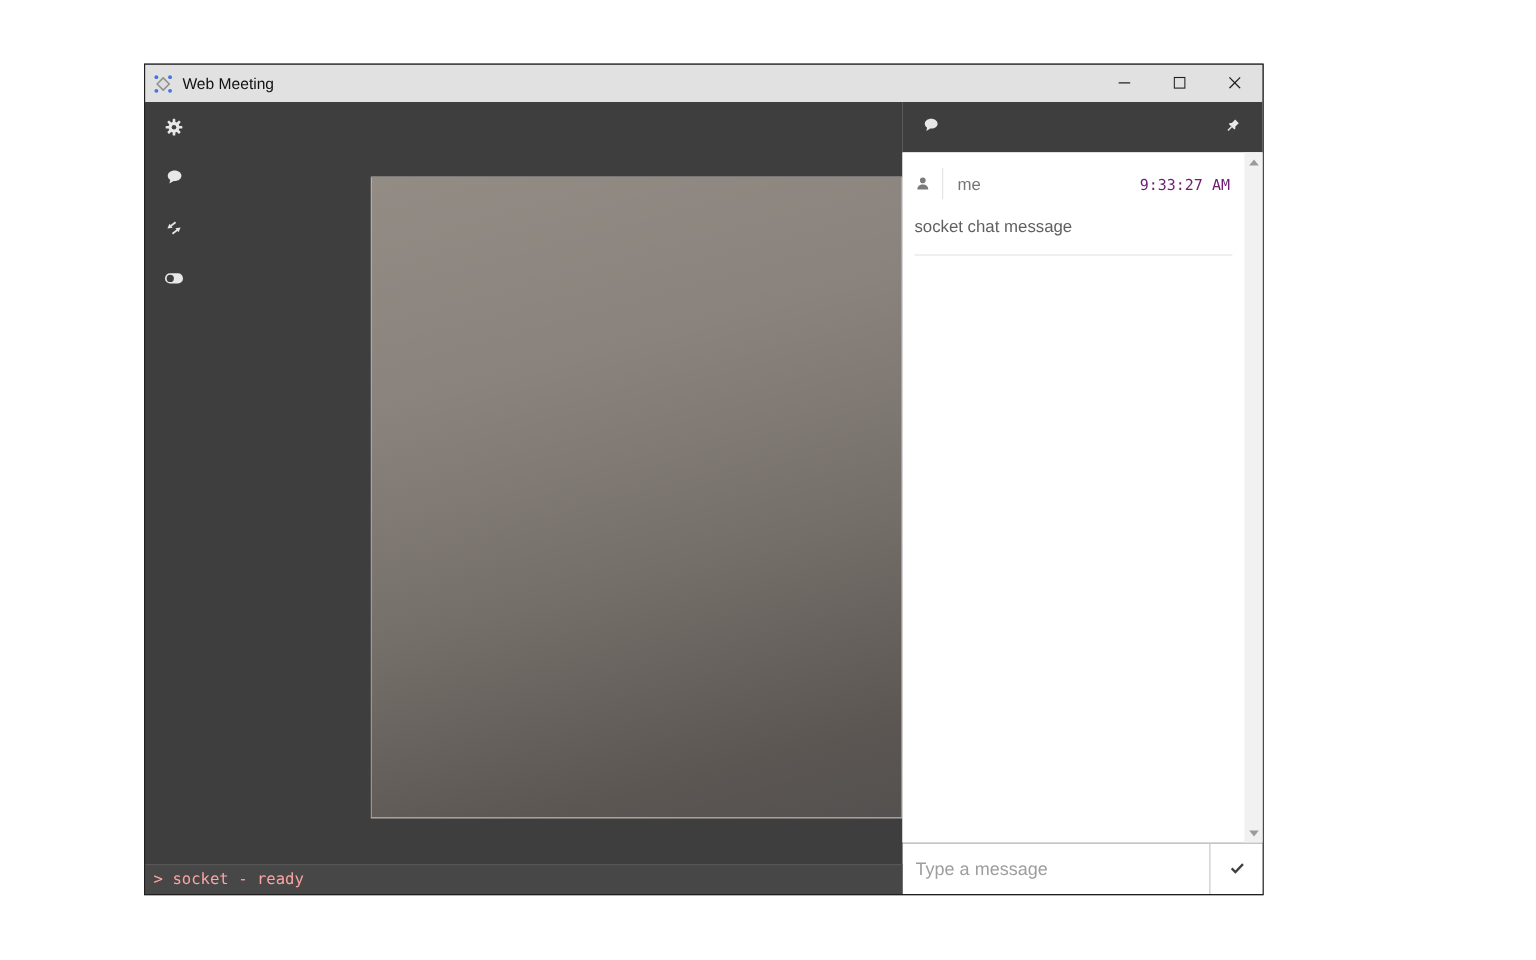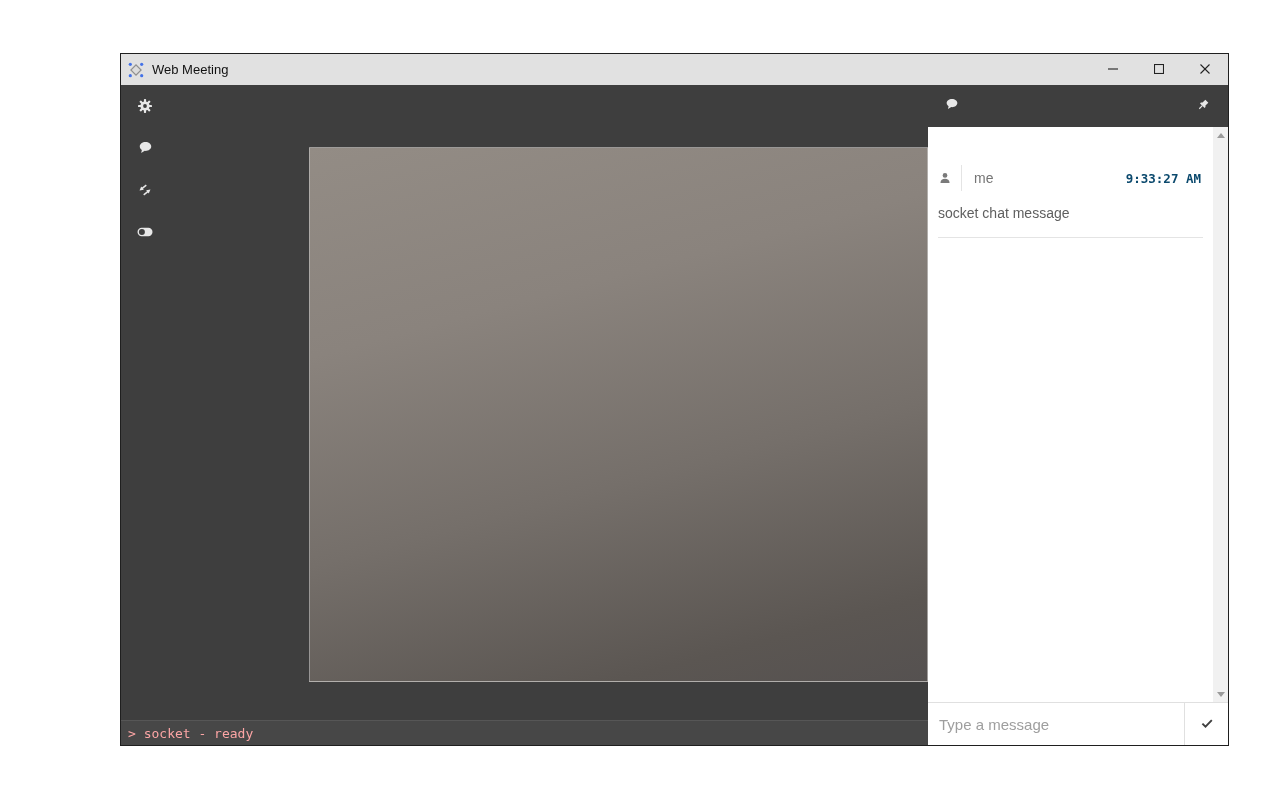--- a/index.html
+++ b/index.html
@@ -1,20 +1,20 @@
 <!DOCTYPE html>
 <html><head>
 <meta charset="utf-8">
 <style>
   * { margin: 0; padding: 0; box-sizing: border-box; }
   html, body { width: 1280px; height: 800px; background: #ffffff; overflow: hidden;
     font-family: "Liberation Sans", sans-serif; }
 
   .app-window {
-    position: absolute; left: 120px; top: 53px; width: 1109px; height: 693px;
+    position: absolute; left: 120px; top: 53px; width: 933px; height: 693px;
     border: 1px solid #1f1f1f; background: #3e3e3e;
     display: flex; flex-direction: column;
   }
 
   
   .title-bar {
     height: 31px; flex: 0 0 31px; background: #e1e1e1;
     display: flex; align-items: center; padding-left: 7px;
   }
   .app-icon { width: 16px; height: 16px; margin-right: 8px; display: flex; }
@@ -50,27 +50,27 @@
 
   
   .chat-panel { flex: 0 0 300px; width: 300px; display: flex; flex-direction: column;
     background: #ffffff; }
   .chat-header { height: 42px; flex: 0 0 42px; background: #3e3e3e;
     display: flex; align-items: center; justify-content: space-between; padding: 0 17px; }
 
   .chat-messages { flex: 1; position: relative; background: #ffffff; min-height: 0; }
   .messages-scroll { position: absolute; inset: 0 15px 0 0; overflow: hidden; }
 
-  .message { padding: 13px 10px 0 10px; margin-top: 25px; }
+  .message { padding: 13px 10px 0 10px; }
   .message-head { display: flex; align-items: center; }
   .avatar-wrap { width: 14px; height: 14px; display: flex; }
   .head-sep { width: 1px; height: 26px; background: #e4e4e4; margin: 0 12px 0 9px; }
   .message-sender { font-size: 14px; color: #757575; }
   .message-time { margin-left: auto; font-family: "DejaVu Sans Mono", monospace;
-    font-size: 12.5px; color: #0c4a6e; padding-right: 2px; font-weight: bold; }
+    font-size: 12.5px; color: #701a75; padding-right: 2px; }
   .message-text { font-size: 14px; color: #5f5f5f; padding: 14px 0 16px 0; }
   .message-divider { border-bottom: 1px solid #e4e4e4; }
 
   .chat-scrollbar { position: absolute; top: 0; right: 0; bottom: 0; width: 15px;
     background: #f1f1f1; display: flex; flex-direction: column; justify-content: space-between; }
   .scroll-btn { width: 15px; height: 16px; background: transparent; border: none;
     display: flex; align-items: center; justify-content: center; padding: 0; }
   .tri-up { width: 0; height: 0; border-left: 4px solid transparent;
     border-right: 4px solid transparent; border-bottom: 5px solid #9b9b9b; }
   .tri-down { width: 0; height: 0; border-left: 4px solid transparent;

